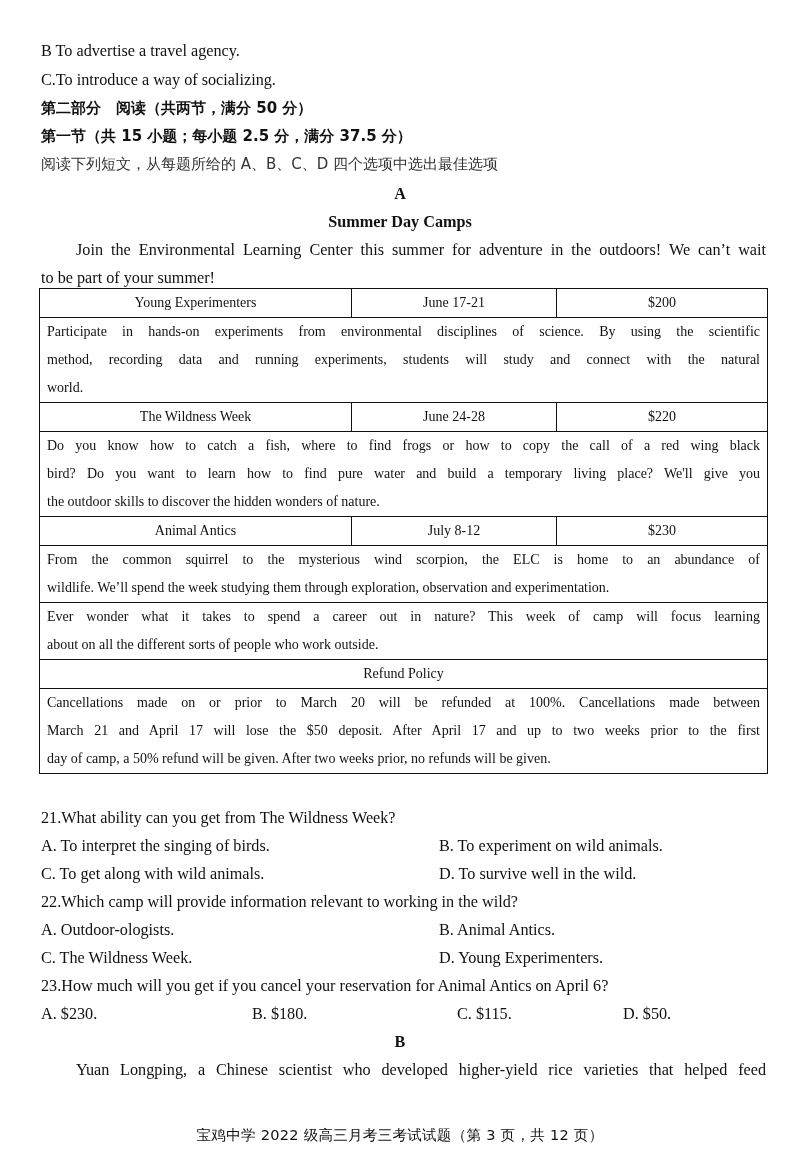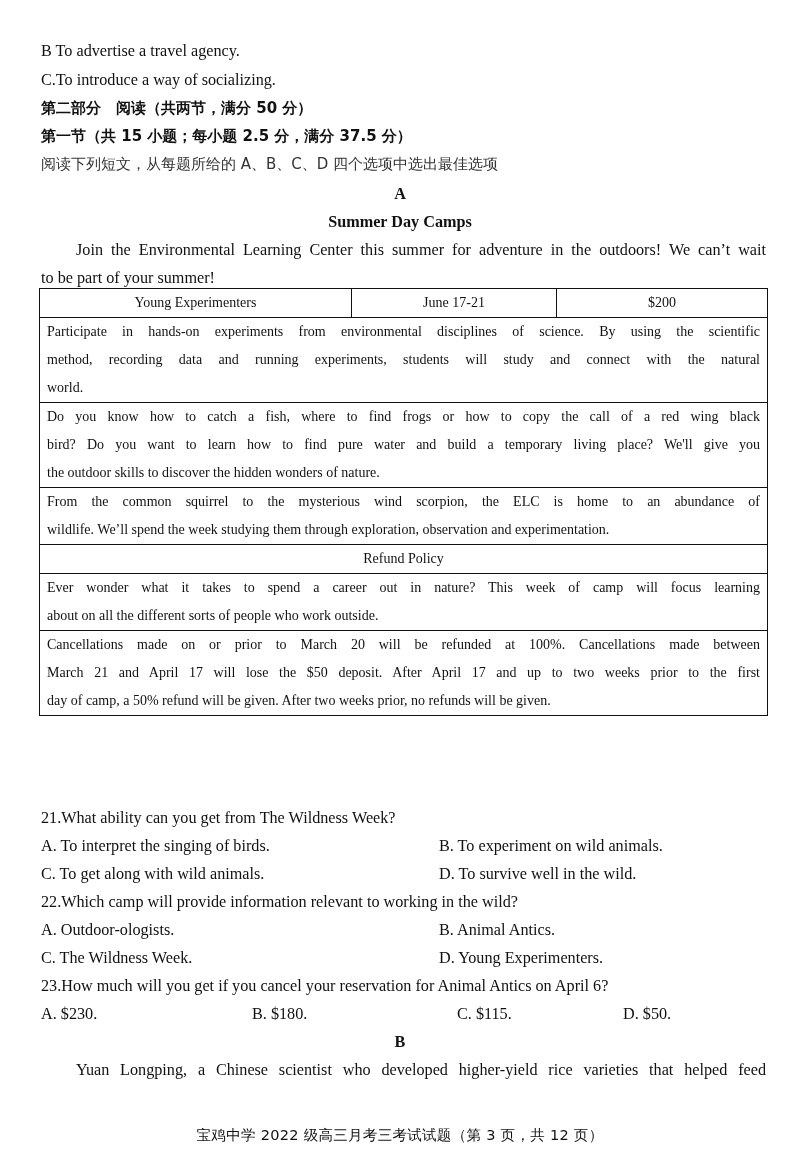--- a/index.html
+++ b/index.html
@@ -61,43 +61,53 @@
     </tr>
     <tr>
       <td class="desc-cell" colspan="3">
         <span class="dl">Participate in hands-on experiments from environmental disciplines of science. By using the scientific</span>
         <span class="dl">method, recording data and running experiments, students will study and connect with the natural</span>
         <span class="dl last">world.</span>
       </td>
     </tr>
 
     <tr>
+      <td class="head-cell">The Wildness Week</td>
+      <td class="head-cell">June 24-28</td>
+      <td class="head-cell">$220</td>
+    </tr>
+    <tr>
       <td class="desc-cell" colspan="3">
         <span class="dl">Do you know how to catch a fish, where to find frogs or how to copy the call of a red wing black</span>
         <span class="dl">bird? Do you want to learn how to find pure water and build a temporary living place? We'll give you</span>
         <span class="dl last">the outdoor skills to discover the hidden wonders of nature.</span>
       </td>
     </tr>
 
     <tr>
+      <td class="head-cell">Animal Antics</td>
+      <td class="head-cell">July 8-12</td>
+      <td class="head-cell">$230</td>
+    </tr>
+    <tr>
       <td class="desc-cell" colspan="3">
         <span class="dl">From the common squirrel to the mysterious wind scorpion, the ELC is home to an abundance of</span>
         <span class="dl last">wildlife. We’ll spend the week studying them through exploration, observation and experimentation.</span>
       </td>
     </tr>
 
     <tr>
-      <td class="head-cell" colspan="3">Refund Policy</td>
-    </tr>
-
-    <tr>
       <td class="desc-cell" colspan="3">
         <span class="dl">Ever wonder what it takes to spend a career out in nature? This week of camp will focus learning</span>
         <span class="dl last">about on all the different sorts of people who work outside.</span>
       </td>
+    </tr>
+
+    <tr>
+      <td class="head-cell" colspan="3">Refund Policy</td>
     </tr>
     <tr>
       <td class="desc-cell" colspan="3">
         <span class="dl">Cancellations made on or prior to March 20 will be refunded at 100%. Cancellations made between</span>
         <span class="dl">March 21 and April 17 will lose the $50 deposit. After April 17 and up to two weeks prior to the first</span>
         <span class="dl last">day of camp, a 50% refund will be given. After two weeks prior, no refunds will be given.</span>
       </td>
     </tr>
   </tbody>
 </table>

